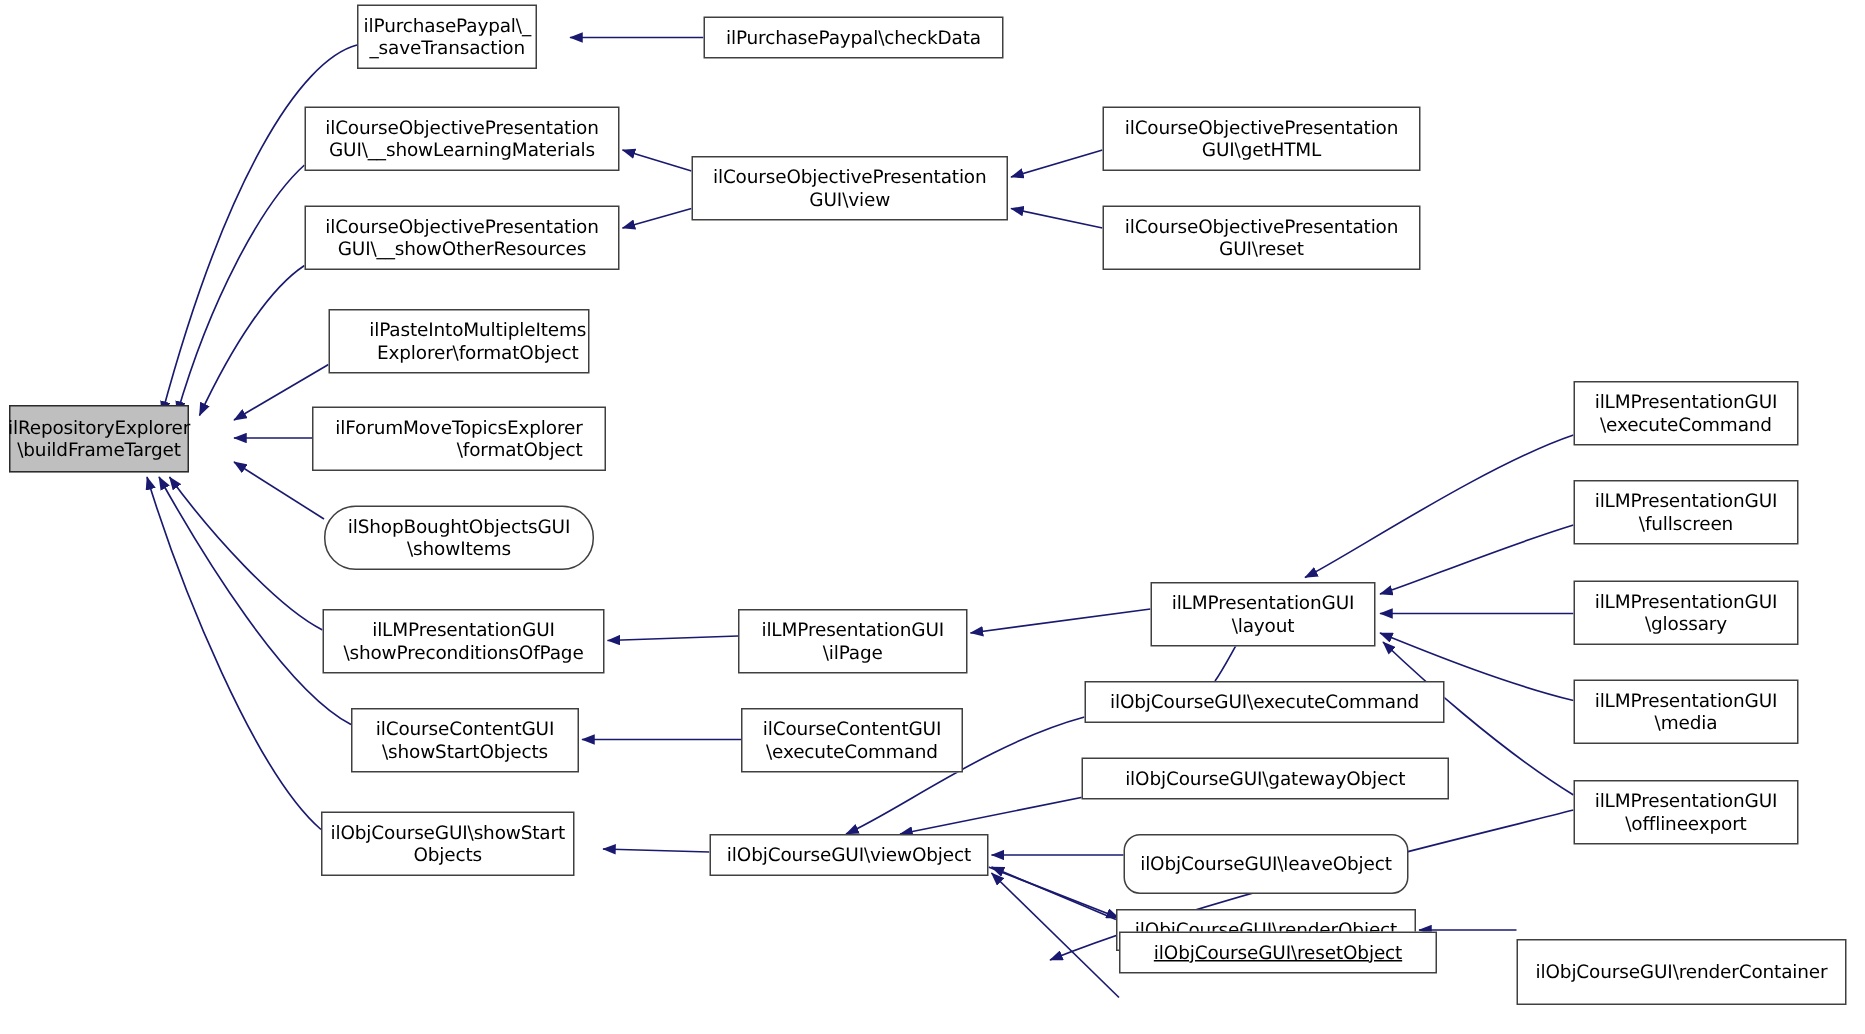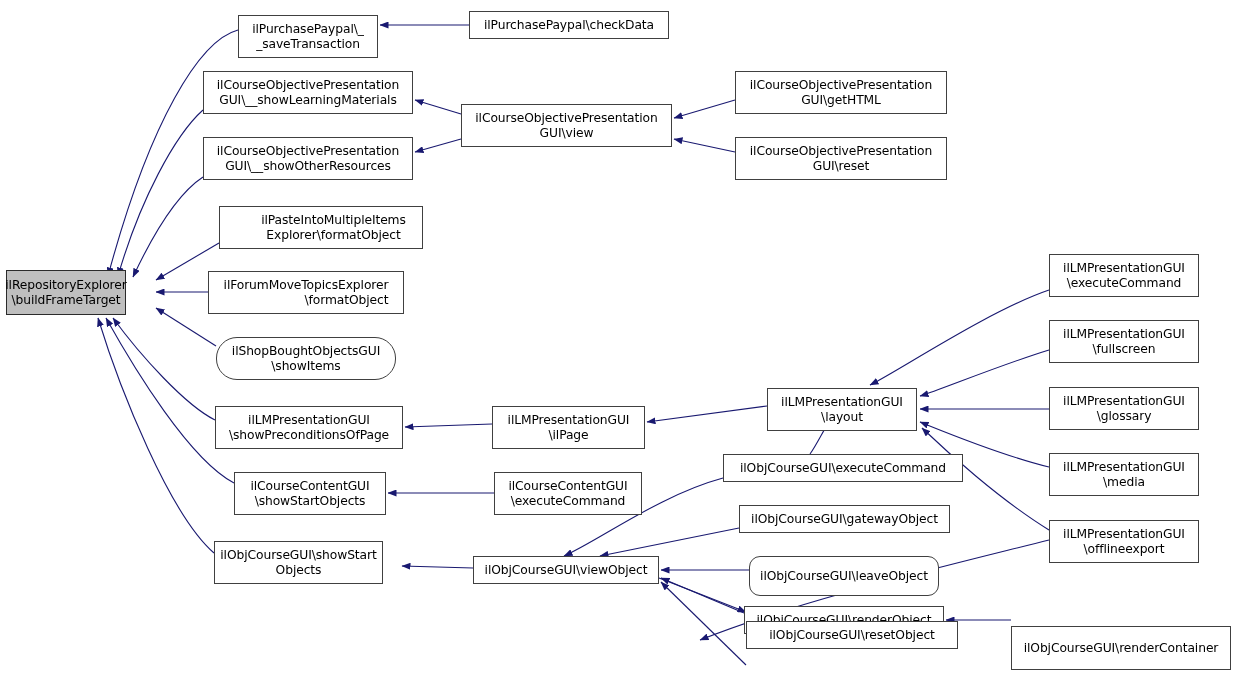--- a/index.html
+++ b/index.html
@@ -86,34 +86,34 @@
       <path d="M739,528 L600,556" fill="none" stroke="#191970" stroke-width="1.1" marker-end="url(#arrowhead)"></path>
       <path d="M749,570 L661,570" fill="none" stroke="#191970" stroke-width="1.1" marker-end="url(#arrowhead)"></path>
       <path d="M744,613 L661,578" fill="none" stroke="#191970" stroke-width="1.1" marker-end="url(#arrowhead)"></path>
       <path d="M659,578 L746,612" fill="none" stroke="#191970" stroke-width="1.1" marker-end="url(#arrowhead)"></path>
       <path d="M1011,620 L946,620" fill="none" stroke="#191970" stroke-width="1.1" marker-end="url(#arrowhead)"></path>
       <path d="M746,665 L661,582" fill="none" stroke="#191970" stroke-width="1.1" marker-end="url(#arrowhead)"></path>
       <path d="M1049,540 C950,565 800,600 700,640" fill="none" stroke="#191970" stroke-width="1.1" marker-end="url(#arrowhead)"></path>
     </svg>
 <div class="node focus" style="left: 6px; top: 270px; width: 120px; height: 45px;"><span class="node-label">ilRepositoryExplorer
 \buildFrameTarget</span></div>
-    <div class="node" style="left: 238px; top: 15px; width: 140px; height: 43px;"><span class="node-label">ilPurchasePaypal\_
+    <div class="node" style="left: 238px; top: 3px; width: 120px; height: 43px; justify-content: flex-end;"><span class="node-label">ilPurchasePaypal\_
 _saveTransaction</span></div>
     <div class="node" style="left: 469px; top: 11px; width: 200px; height: 28px;"><span class="node-label">ilPurchasePaypal\checkData</span></div>
     <div class="node" style="left: 203px; top: 71px; width: 210px; height: 43px;"><span class="node-label">ilCourseObjectivePresentation
 GUI\__showLearningMaterials</span></div>
     <div class="node" style="left: 203px; top: 137px; width: 210px; height: 43px;"><span class="node-label">ilCourseObjectivePresentation
 GUI\__showOtherResources</span></div>
     <div class="node" style="left: 461px; top: 104px; width: 211px; height: 43px;"><span class="node-label">ilCourseObjectivePresentation
 GUI\view</span></div>
     <div class="node" style="left: 735px; top: 71px; width: 212px; height: 43px;"><span class="node-label">ilCourseObjectivePresentation
 GUI\getHTML</span></div>
     <div class="node" style="left: 735px; top: 137px; width: 212px; height: 43px;"><span class="node-label">ilCourseObjectivePresentation
 GUI\reset</span></div>
-    <div class="node" style="left: 219px; top: 206px; width: 204px; height: 43px; padding-left: 28px;"><span class="node-label">ilPasteIntoMultipleItems
+    <div class="node" style="left: 219px; top: 206px; width: 174px; height: 43px; padding-left: 28px;"><span class="node-label">ilPasteIntoMultipleItems
 Explorer\formatObject</span></div>
     <div class="node" style="left: 208px; top: 271px; width: 196px; height: 43px; text-align: right;"><span class="node-label">ilForumMoveTopicsExplorer
 \formatObject</span></div>
     <div class="node" style="left: 216px; top: 337px; width: 180px; height: 43px; border-radius: 21px;"><span class="node-label">ilShopBoughtObjectsGUI
 \showItems</span></div>
     <div class="node" style="left: 215px; top: 406px; width: 188px; height: 43px;"><span class="node-label">ilLMPresentationGUI
 \showPreconditionsOfPage</span></div>
     <div class="node" style="left: 492px; top: 406px; width: 153px; height: 43px;"><span class="node-label">ilLMPresentationGUI
 \ilPage</span></div>
     <div class="node" style="left: 767px; top: 388px; width: 150px; height: 43px;"><span class="node-label">ilLMPresentationGUI
@@ -129,18 +129,18 @@
     <div class="node" style="left: 1049px; top: 520px; width: 150px; height: 43px;"><span class="node-label">ilLMPresentationGUI
 \offlineexport</span></div>
     <div class="node" style="left: 234px; top: 472px; width: 152px; height: 43px;"><span class="node-label">ilCourseContentGUI
 \showStartObjects</span></div>
     <div class="node" style="left: 494px; top: 472px; width: 148px; height: 43px;"><span class="node-label">ilCourseContentGUI
 \executeCommand</span></div>
     <div class="node" style="left: 214px; top: 541px; width: 169px; height: 43px;"><span class="node-label">ilObjCourseGUI\showStart
 Objects</span></div>
     <div class="node" style="left: 473px; top: 556px; width: 186px; height: 28px;"><span class="node-label">ilObjCourseGUI\viewObject</span></div>
     <div class="node" style="left: 723px; top: 454px; width: 240px; height: 28px;"><span class="node-label">ilObjCourseGUI\executeCommand</span></div>
-    <div class="node" style="left: 739px; top: 505px; width: 211px; height: 28px;"><span class="node-label">ilObjCourseGUI\gatewayObject</span></div>
+    <div class="node" style="left: 721px; top: 505px; width: 245px; height: 28px;"><span class="node-label">ilObjCourseGUI\gatewayObject</span></div>
     <div class="node" style="left: 749px; top: 556px; width: 190px; height: 40px; border-radius: 11px;"><span class="node-label">ilObjCourseGUI\leaveObject</span></div>
     <div class="node" style="left: 744px; top: 606px; width: 200px; height: 28px;"><span class="node-label">ilObjCourseGUI\renderObject</span></div>
     <div class="node" style="left: 1011px; top: 626px; width: 220px; height: 44px;"><span class="node-label">ilObjCourseGUI\renderContainer</span></div>
-    <div class="node" style="left: 746px; top: 621px; width: 212px; height: 28px;"><span class="node-label">ilObjCourseGUI\resetObject</span></div>
+    <div class="node" style="left: 746px; top: 621px; width: 212px; height: 28px; text-decoration: underline;"><span class="node-label">ilObjCourseGUI\resetObject</span></div>
   </div>
 
 </body></html>

